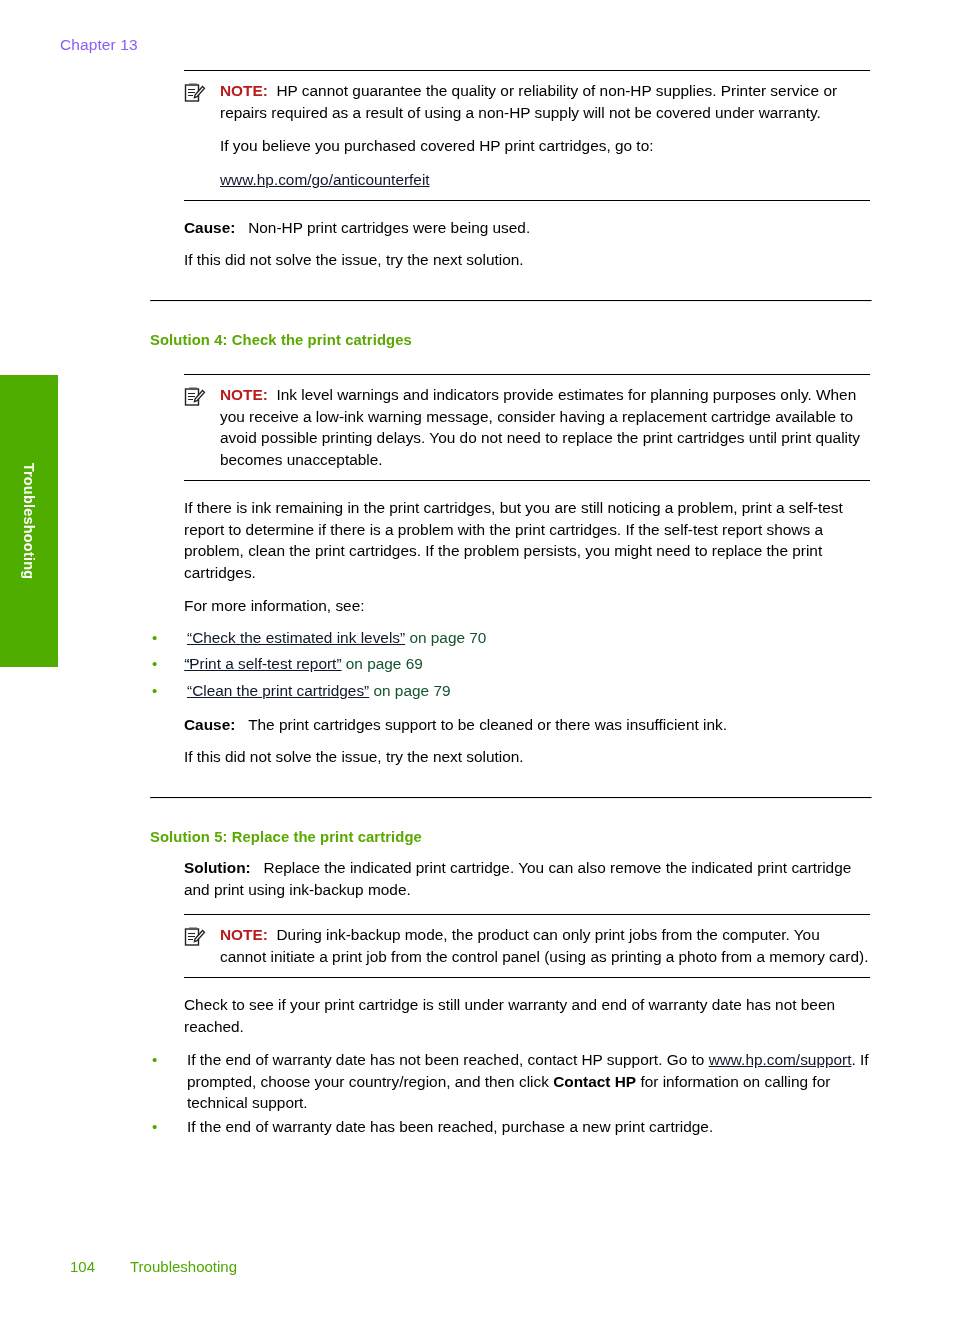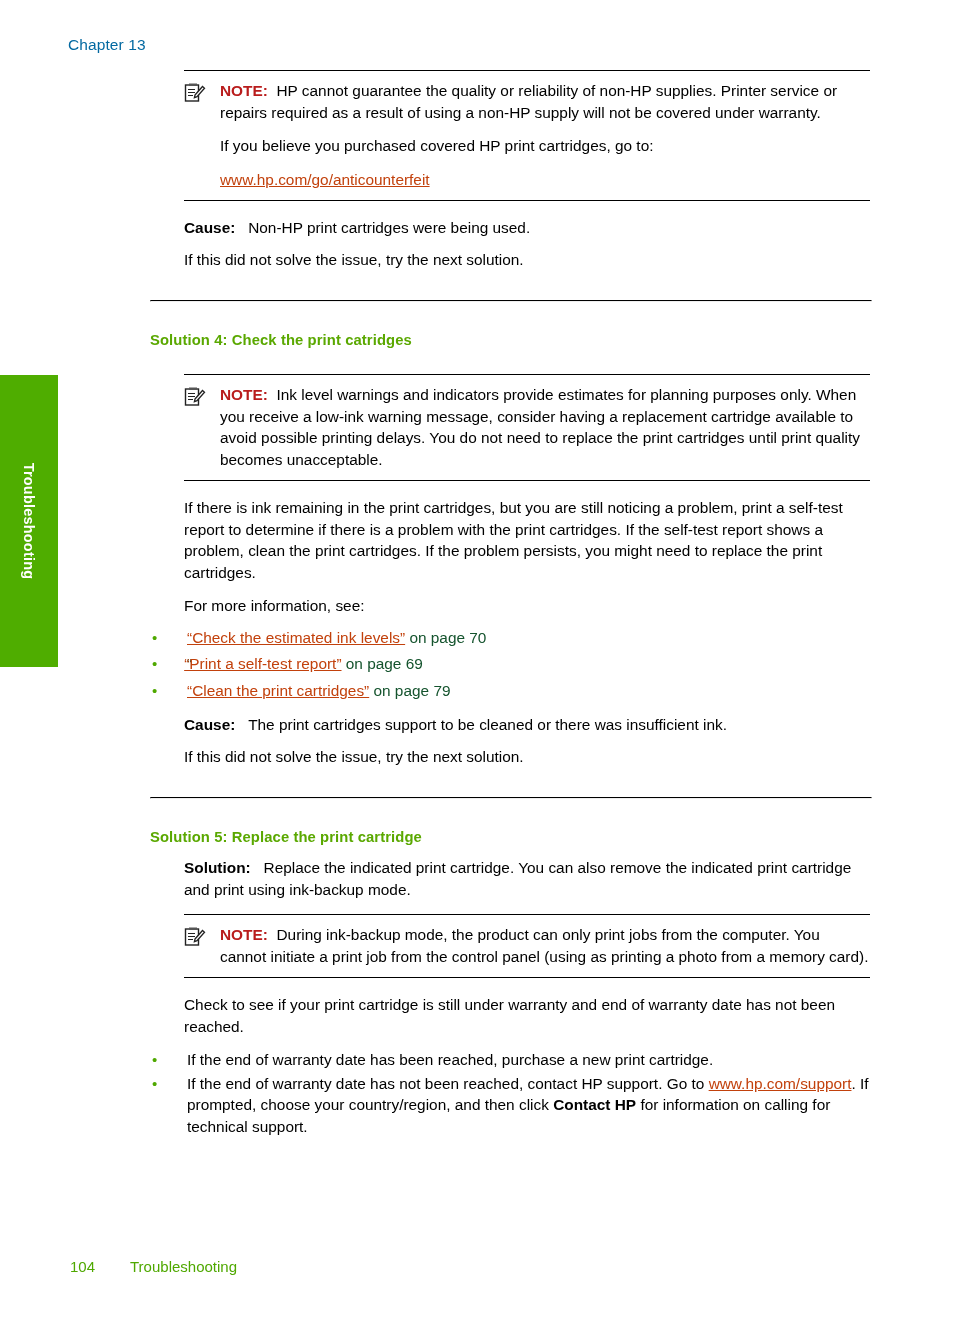--- a/index.html
+++ b/index.html
@@ -12,24 +12,24 @@
     height: 1321px;
     position: relative;
     font-family: "Liberation Sans", sans-serif;
     color: #000000;
     -webkit-font-smoothing: antialiased;
   }
 
   
   .chapter-label {
     position: absolute;
-    left: 68px;
+    left: 60px;
     top: 36px;
     font-size: 15.5px;
-    color: #0369a1;
+    color: #8b5cf6;
     letter-spacing: 0.1px;
   }
 
   .side-tab {
     position: absolute;
     left: 0;
     top: 375px;
     width: 58px;
     height: 292px;
     background: #4fad00;
@@ -91,21 +91,21 @@
     margin: 0;
     font-size: 15.4px;
     line-height: 21.5px;
   }
 
   .lead {
     font-weight: bold;
   }
 
   a.link {
-    color: #c2410c;
+    color: #0f172a;
     text-decoration: underline;
   }
   span.greentext {
     color: #14532d;
   }
 
   
   .note {
     border-top: 1.6px solid #000;
     border-bottom: 1.6px solid #000;
@@ -288,21 +288,21 @@
 
   <div class="sp-16"></div>
 
   <div class="body-block">
     <p class="para">Check to see if your print cartridge is still under warranty and end of warranty date has not been reached.</p>
   </div>
 
   <div class="sp-12"></div>
 
   <ul class="bullets wide">
+    <li><span>If the end of warranty date has not been reached, contact HP support. Go to </span><a class="link" href="#">www.hp.com/support</a><span>. If prompted, choose your country/region, and then click </span><span class="lead">Contact HP</span><span> for information on calling for technical support.</span></li>
     <li><span>If the end of warranty date has been reached, purchase a new print cartridge.</span></li>
-    <li><span>If the end of warranty date has not been reached, contact HP support. Go to </span><a class="link" href="#">www.hp.com/support</a><span>. If prompted, choose your country/region, and then click </span><span class="lead">Contact HP</span><span> for information on calling for technical support.</span></li>
   </ul>
 
 </div>
 
 <div class="footer">
   <span class="pg">104</span><span>Troubleshooting</span>
 </div>
 
 </body></html>

